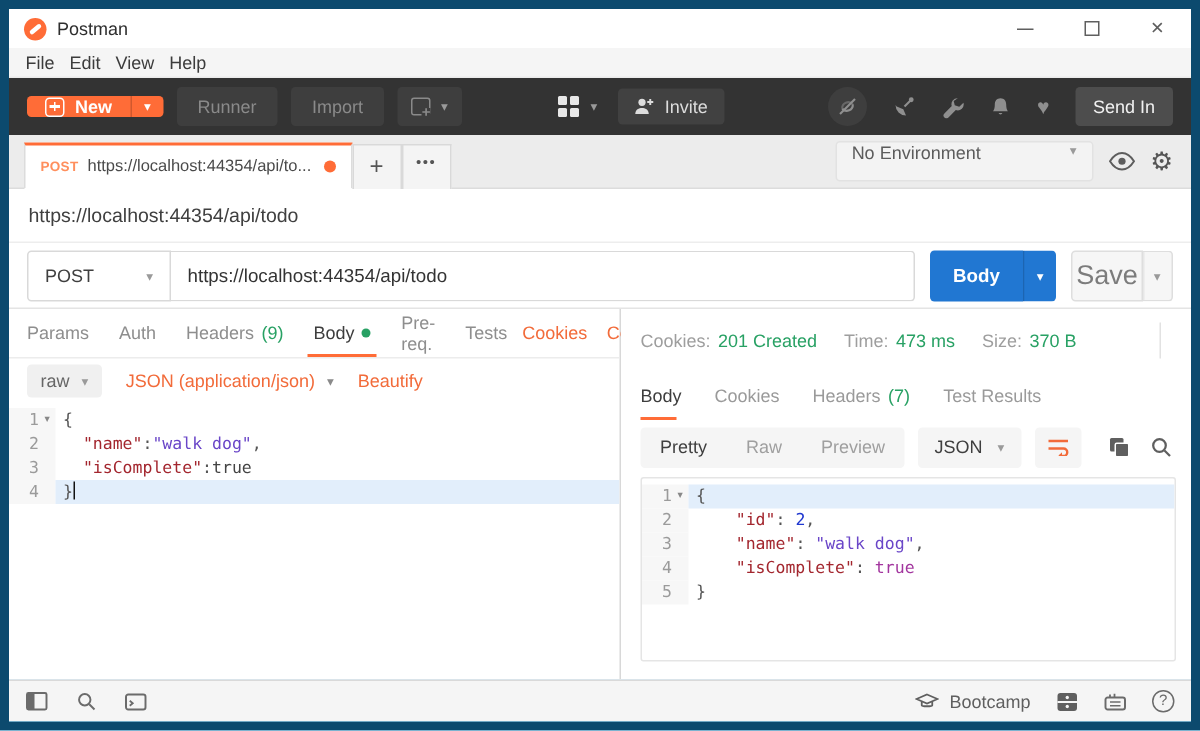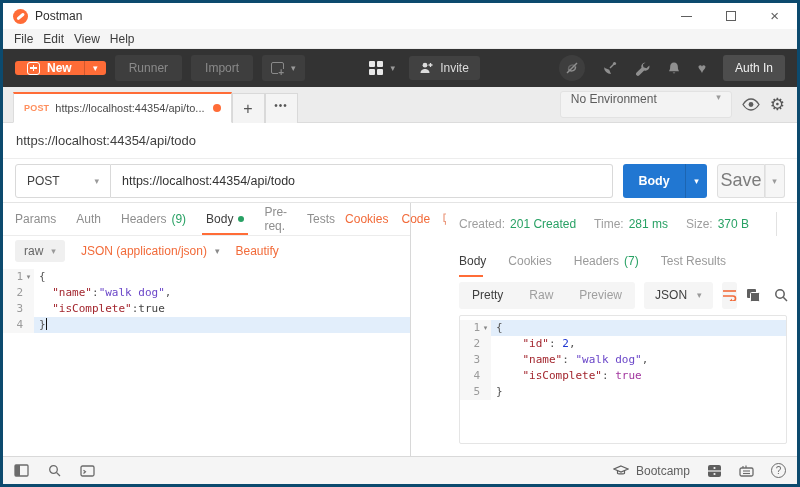--- a/index.html
+++ b/index.html
@@ -1,17 +1,17 @@
 <!DOCTYPE html>
 <html><head>
 <meta charset="utf-8">
 <style>
   * { margin:0; padding:0; box-sizing:border-box; }
   body { font-family:"Liberation Sans", sans-serif; background:#ddd; }
-  .window { width:800px; height:487px; background:#ffffff; border:3px solid #0c4a6e; display:flex; flex-direction:column; overflow:hidden; }
+  .window { width:800px; height:487px; background:#7dd3fc; border:6px solid #0c4a6e; display:flex; flex-direction:column; overflow:hidden; }
 
   
   .titlebar { height:26px; display:flex; align-items:center; padding:0 10px; background:#fff; flex:none; }
   .logo { width:15px; height:15px; border-radius:50%; background:#ff6c37; position:relative; margin-right:7px; flex:none;}
   .logo::after { content:""; position:absolute; left:3px; top:6px; width:9px; height:2.5px; background:#fff; transform:rotate(-40deg); border-radius:2px; }
   .app-title { font-size:12px; color:#2e2e2e; }
   .winbtns { margin-left:auto; display:flex; align-items:center; gap:34px; padding-right:8px; }
   .win-min { width:11px; height:1px; background:#5f5f5f; }
   .win-max { width:10px; height:10px; border:1px solid #5f5f5f; }
   .win-close { font-size:15px; color:#5f5f5f; line-height:10px; }
@@ -68,21 +68,21 @@
   .url-input { flex:1; height:34px; border:1px solid #d9d9d9; border-left:none; border-radius:0 3px 3px 0; display:flex; align-items:center; padding:0 11px; font-size:12.5px; color:#333; }
   .send-group { display:flex; margin-left:10px; flex:none; }
   .send-main { width:62px; height:34px; background:#2177d2; color:#fff; font-size:12.5px; font-weight:bold; display:flex; align-items:center; justify-content:center; border-radius:3px 0 0 3px; }
   .send-caret { width:22px; height:34px; background:#2177d2; display:flex; align-items:center; justify-content:center; border-left:1px solid rgba(0,0,0,.15); border-radius:0 3px 3px 0; }
   .send-caret .caret { color:#fff; }
   .save-group { display:flex; margin-left:10px; flex:none; }
   .save-main { width:48px; height:34px; background:#f6f6f6; border:1px solid #dedede; color:#7c7c7c; font-size:18px; display:flex; align-items:center; justify-content:center; border-radius:3px 0 0 3px; }
   .save-caret { width:20px; height:34px; background:#f6f6f6; border:1px solid #dedede; border-left:none; box-shadow:inset 1px 0 0 #e7e7e7; display:flex; align-items:center; justify-content:center; border-radius:0 3px 3px 0; }
 
   
-  .main { flex:1; display:flex; min-height:0;gap:35px; }
+  .main { flex:1; display:flex; min-height:0; }
   .pane-left { width:408px; border-right:1px solid #d8d8d8; display:flex; flex-direction:column; background:#fff; flex:none; }
   .pane-right { flex:1; display:flex; flex-direction:column; background:#fff; min-width:0; }
 
   
   .req-tabs { height:33px; display:flex; align-items:center; padding:0 12px; border-bottom:1px solid #ececec; font-size:12px; color:#8e8e8e; flex:none; }
   .req-tab { padding:0 10px; height:100%; display:flex; align-items:center; gap:5px; position:relative; }
   .req-tab:first-child { padding-left:0; }
   .req-tab.active { color:#3d3d3d; }
   .req-tab.active::after { content:""; position:absolute; left:6px; right:6px; bottom:0; height:2px; background:#ff6c37; }
   .cnt { color:#28a164; }
@@ -225,21 +225,21 @@
           </svg>
       </span>
       <span class="icon-plain">
         <svg width="14" height="15" viewBox="0 0 14 15">
             <path d="M7 1.5 C4.5 1.5 3.2 3.4 3.2 5.6 C3.2 9 2 10.2 2 10.2 L12 10.2 C12 10.2 10.8 9 10.8 5.6 C10.8 3.4 9.5 1.5 7 1.5 Z" fill="#8f8f8f"></path>
             <path d="M5.7 11.4 a1.4 1.4 0 0 0 2.6 0 Z" fill="#8f8f8f"></path>
           </svg>
       </span>
       <span class="heart-glyph">♥</span>
       <span class="btn-signin">
-        <span>Auth In</span>
+        <span>Send In</span>
       </span>
     </div>
   </div>
 
   <div class="tabbar">
     <div class="req-tab-item">
       <span class="tab-method">POST</span>
       <span class="tab-url">https://localhost:44354/api/to...</span>
       <span class="unsaved-dot"></span>
     </div>
@@ -363,24 +363,24 @@
               <span class="num">4</span>
               <span class="fold"></span>
             </div>
             <div class="code"><span class="t-punct">}</span><span class="cursor"></span></div>
           </div>
         </div>
     </div>
 
     <div class="pane-right">
       <div class="resp-status">
-        <span class="stat-label">Created:</span>
+        <span class="stat-label">Cookies:</span>
         <span class="stat-val">201 Created</span>
         <span class="stat-label">Time:</span>
-        <span class="stat-val">281 ms</span>
+        <span class="stat-val">473 ms</span>
         <span class="stat-label">Size:</span>
         <span class="stat-val">370 B</span>
         <span class="v-div"></span>
       </div>
       <div class="resp-tabs">
           <div class="resp-tab active">
             <span class="lbl">Body</span>
           </div>
           <div class="resp-tab">
             <span class="lbl">Cookies</span>

